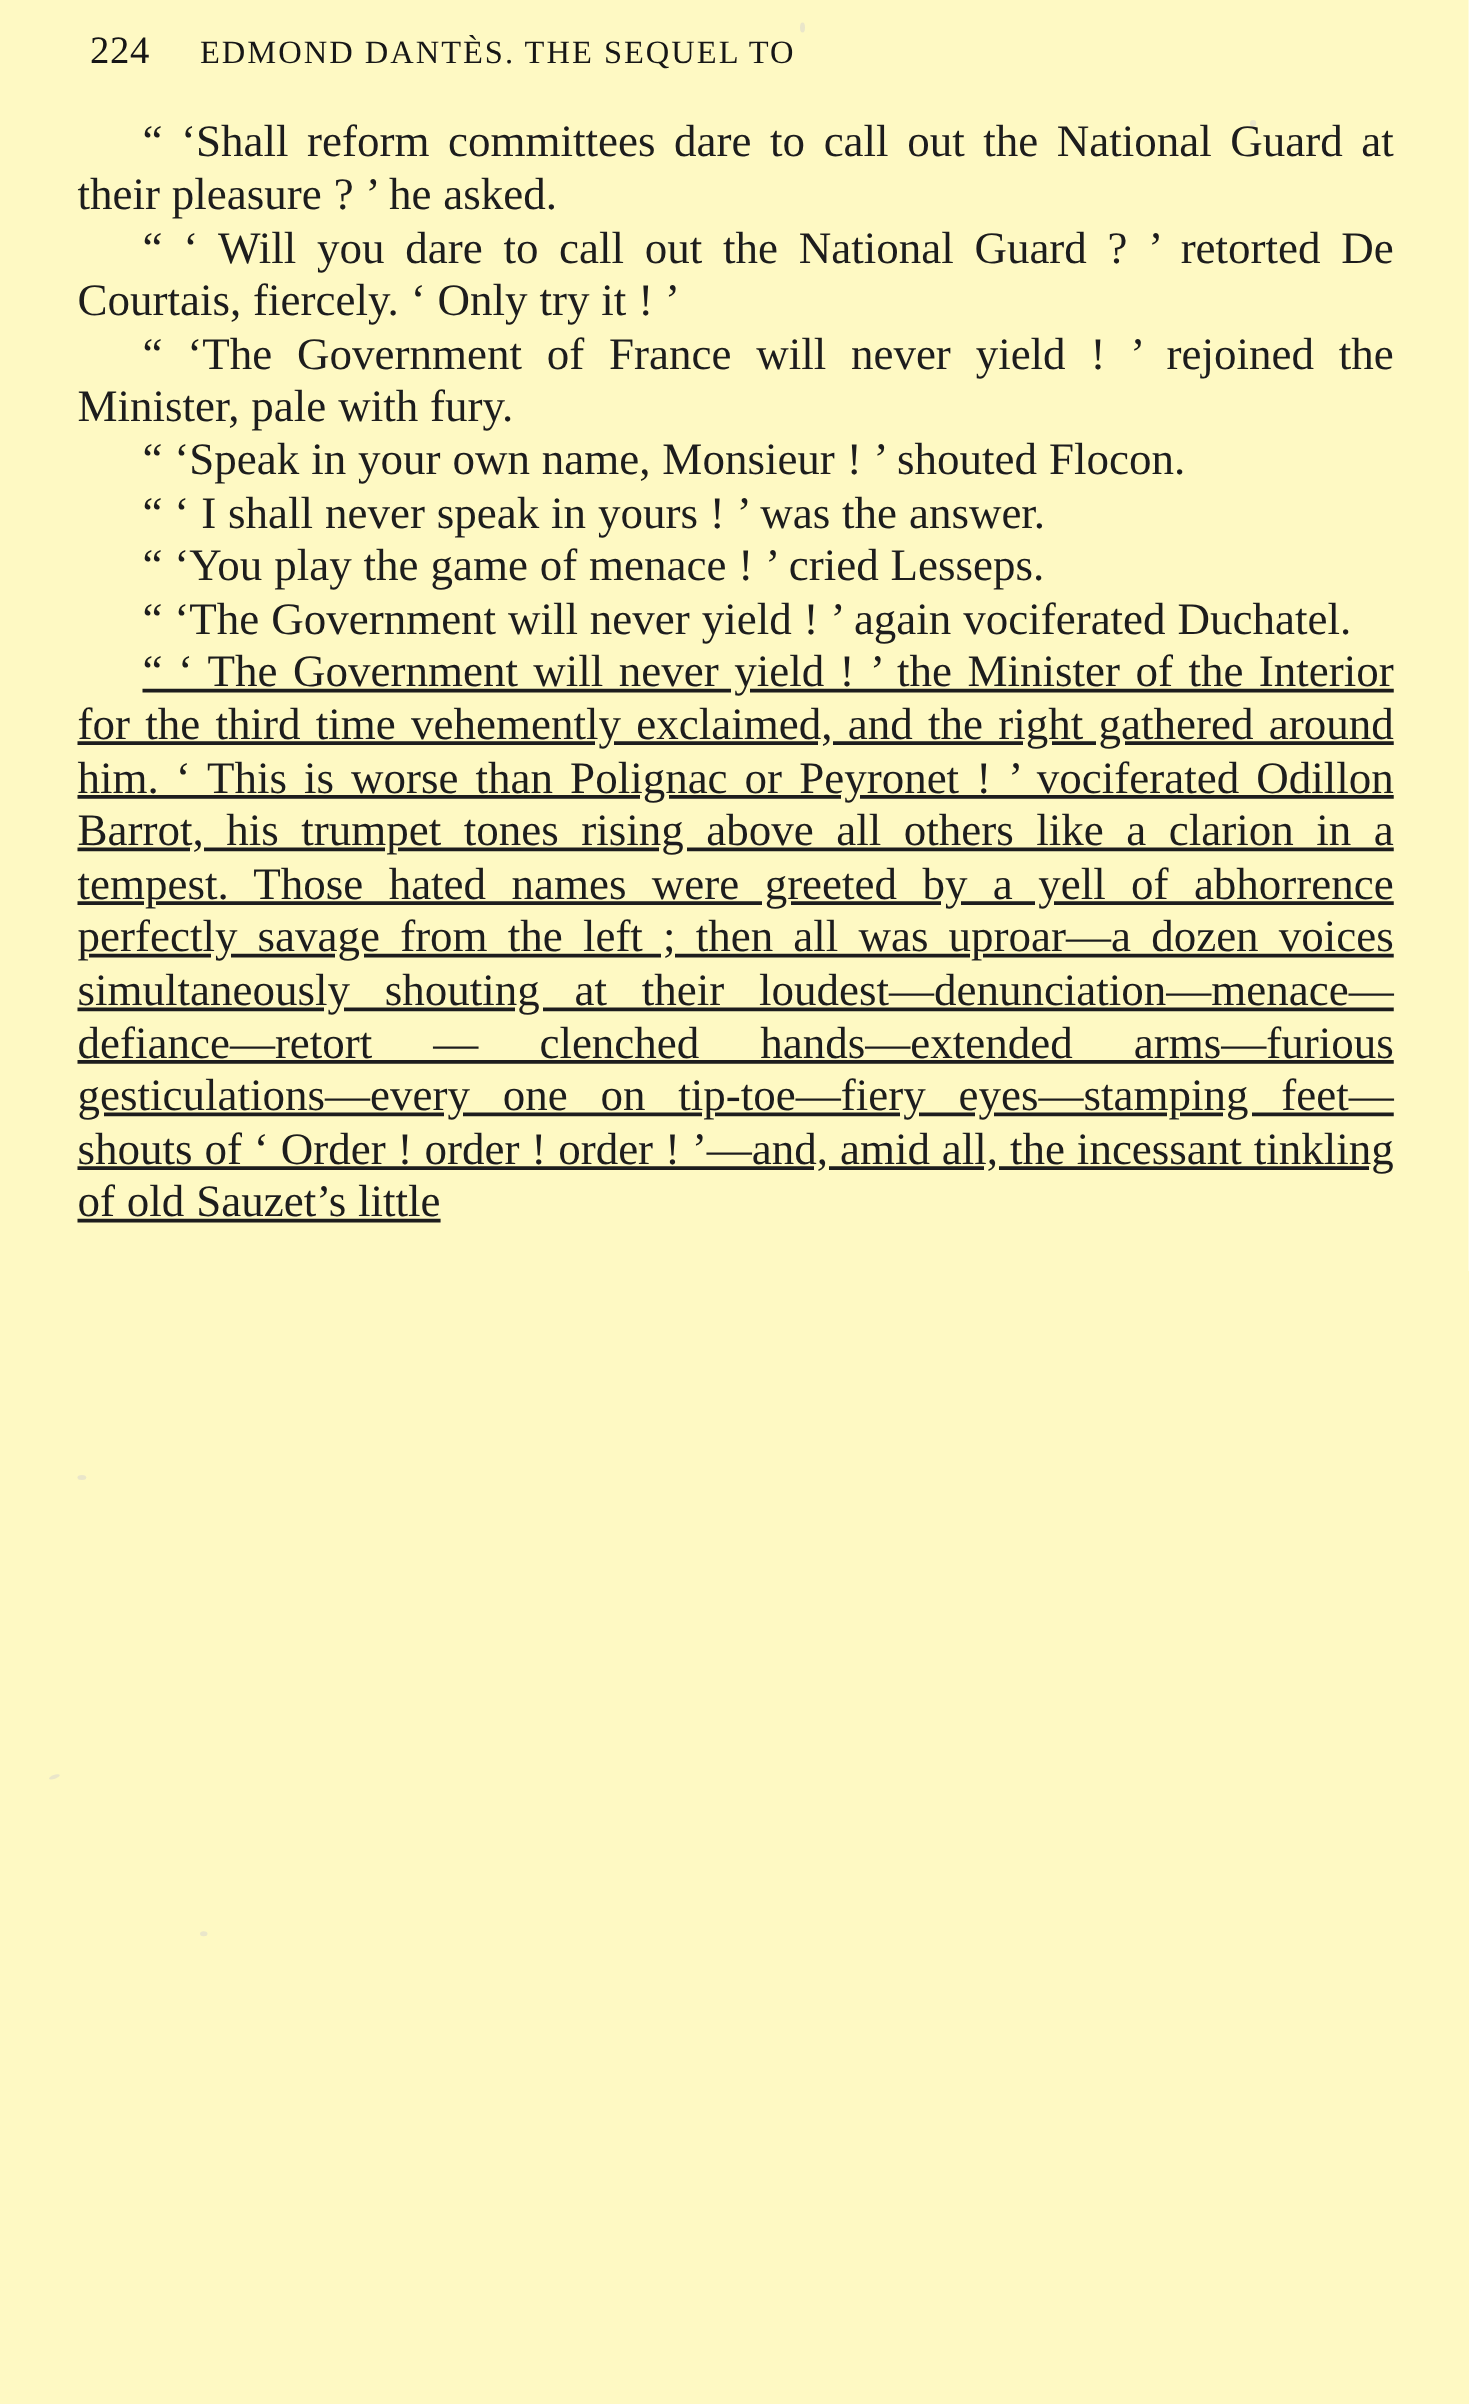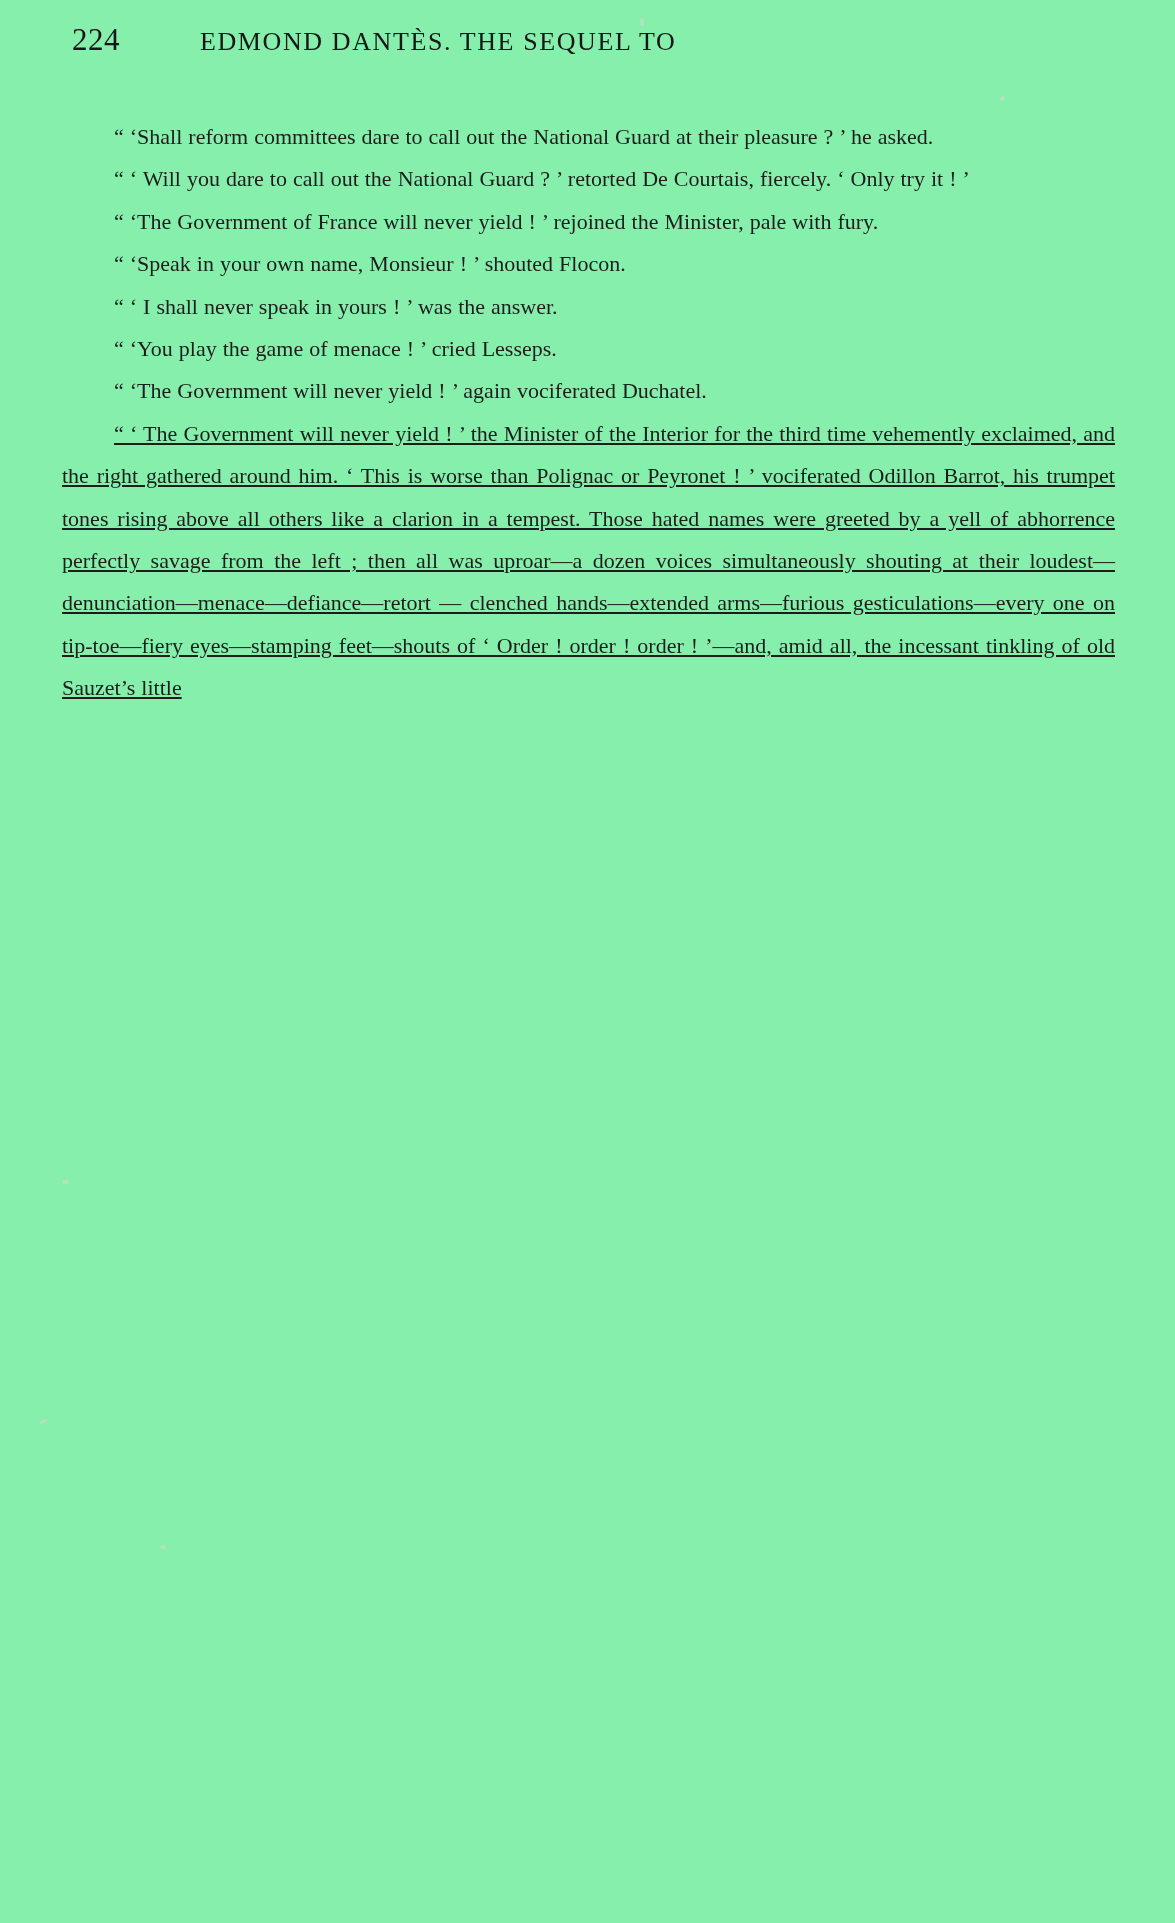--- a/index.html
+++ b/index.html
@@ -14,53 +14,53 @@
     font-family: "Liberation Serif", serif;
     color: #1b1b1b;
     overflow: hidden;
   }
   .page {
     position: absolute;
     top: 0;
     left: 0;
     width: 1175px;
     height: 1923px;
-    background: #86efac;
+    background: #fef9c3;
   }
   .running-head {
     position: absolute;
     top: 22px;
     left: 72px;
     right: 72px;
     height: 44px;
     display: flex;
     align-items: baseline;
   }
   .folio {
     font-size: 31px;
     letter-spacing: 0.5px;
     font-family: "Liberation Serif", serif;
     color: #171717;
   }
   .head-title {
-    margin-left: 80px;
+    margin-left: 40px;
     font-size: 26px;
     letter-spacing: 1.6px;
     font-variant: small-caps;
     text-transform: uppercase;
     color: #171717;
     white-space: nowrap;
     text-align: right;
   }
   .body-text {
     position: absolute;
-    top: 116px;
+    top: 92px;
     left: 62px;
     width: 1053px;
-    font-size: 22px;
+    font-size: 36px;
     line-height: 42.4px;
     text-align: justify;
     text-justify: inter-word;
     color: #1d1d1d;
     word-spacing: 0.5px;
   }
   .body-text p {
     margin: 0;
     text-indent: 52px;
   }

